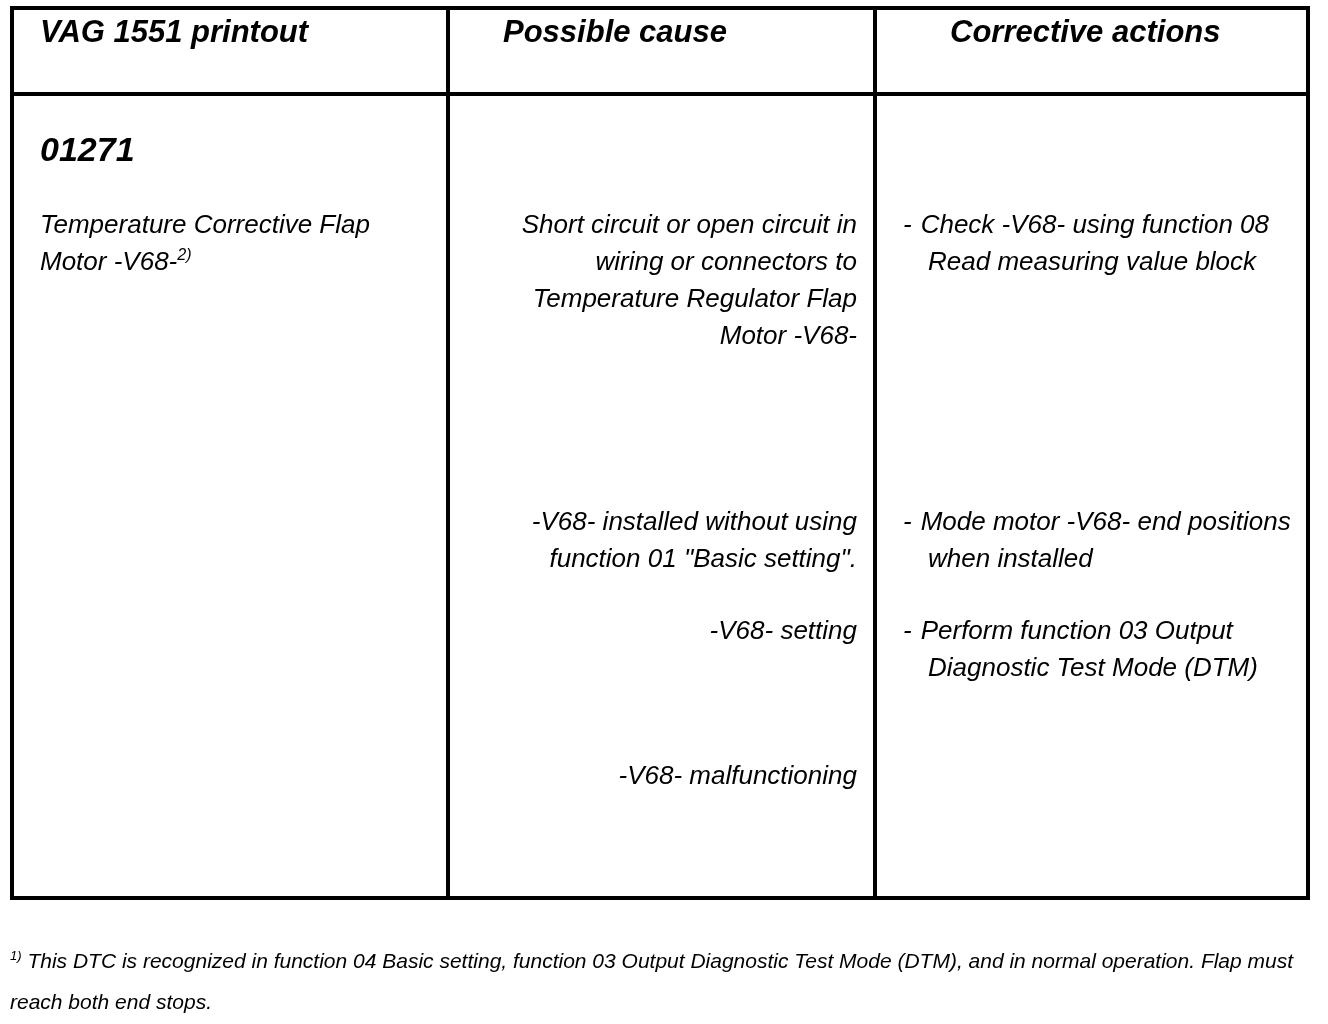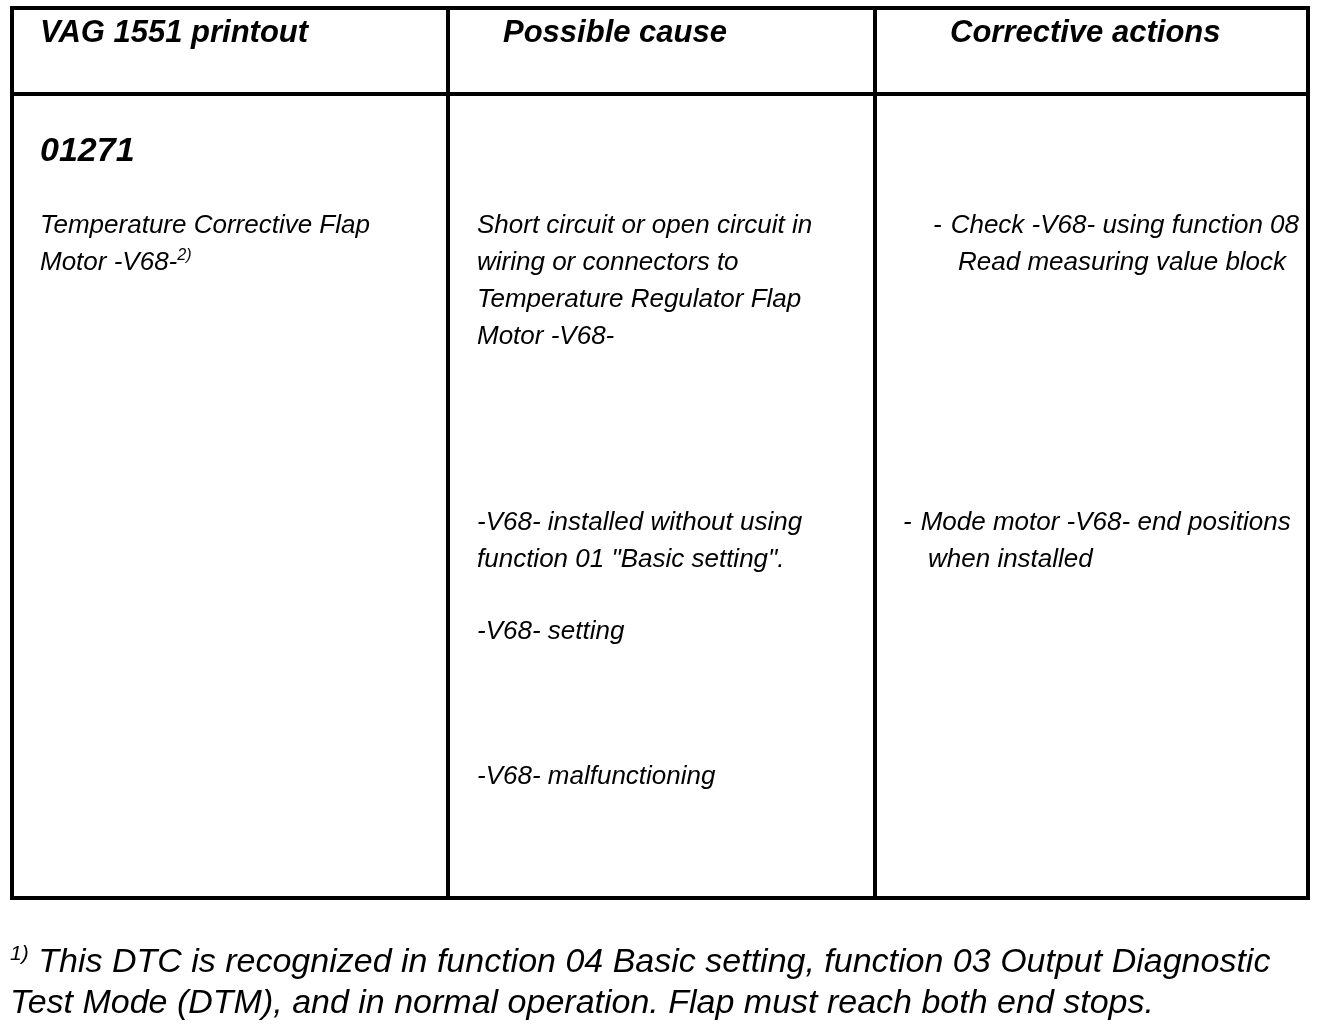--- a/index.html
+++ b/index.html
@@ -96,51 +96,52 @@
     line-height: 0;
   }
 
   
   .cause {
     position: absolute;
     left: 477px;
     width: 380px;
     font-size: 26px;
     line-height: 37px;
+    text-align: right;
   }
   .cause-0 { top: 206px; }
   .cause-1 { top: 503px; }
   .cause-2 { top: 612px; }
   .cause-3 { top: 757px; }
 
   
   .action {
     position: absolute;
     left: 903px;
     width: 390px;
     font-size: 26px;
     line-height: 37px;
     padding-left: 25px;
     box-sizing: border-box;
     text-indent: -25px;
   }
-  .action-0 { top: 206px; margin-left: 30px; }
+  .action-0 { top: 206px; }
   .action-1 { top: 358px; }
   .action-2 { top: 503px; }
   .action-3 { top: 612px; }
   .action-4 { top: 757px; }
   .bullet-dash { margin-right: 9px; }
 
   
   .footnote {
     position: absolute;
     left: 10px;
     top: 940px;
     width: 1300px;
-    font-size: 34px;
+    font-size: 21px;
     line-height: 41px;
   }
 </style>
 </head>
 <body>
 
 <div class="page">
 
   <div class="table-frame"></div>
   <div class="rule-header"></div>
@@ -154,16 +155,17 @@
   <div class="dtc-code">01271</div>
   <div class="dtc-name"><span>Temperature Corrective Flap Motor -V68-</span><sup>2)</sup></div>
 
   <div class="cause cause-0">Short circuit or open circuit in wiring or connectors to Temperature Regulator Flap Motor -V68-</div>
   <div class="cause cause-1">-V68- installed without using function 01 "Basic setting".</div>
   <div class="cause cause-2">-V68- setting</div>
   <div class="cause cause-3">-V68- malfunctioning</div>
 
   <div class="action action-0"><span class="bullet-dash">-</span><span>Check -V68- using function 08 Read measuring value block</span></div>
   <div class="action action-2"><span class="bullet-dash">-</span><span>Mode motor -V68- end positions when installed</span></div>
+  <div class="action action-3"><span class="bullet-dash">-</span><span>Perform function 03 Output Diagnostic Test Mode (DTM)</span></div>
 
   <div class="footnote"><sup>1)</sup> <span>This DTC is recognized in function 04 Basic setting, function 03 Output Diagnostic Test Mode (DTM), and in normal operation. Flap must reach both end stops.</span></div>
 
 </div>
 
 </body></html>

